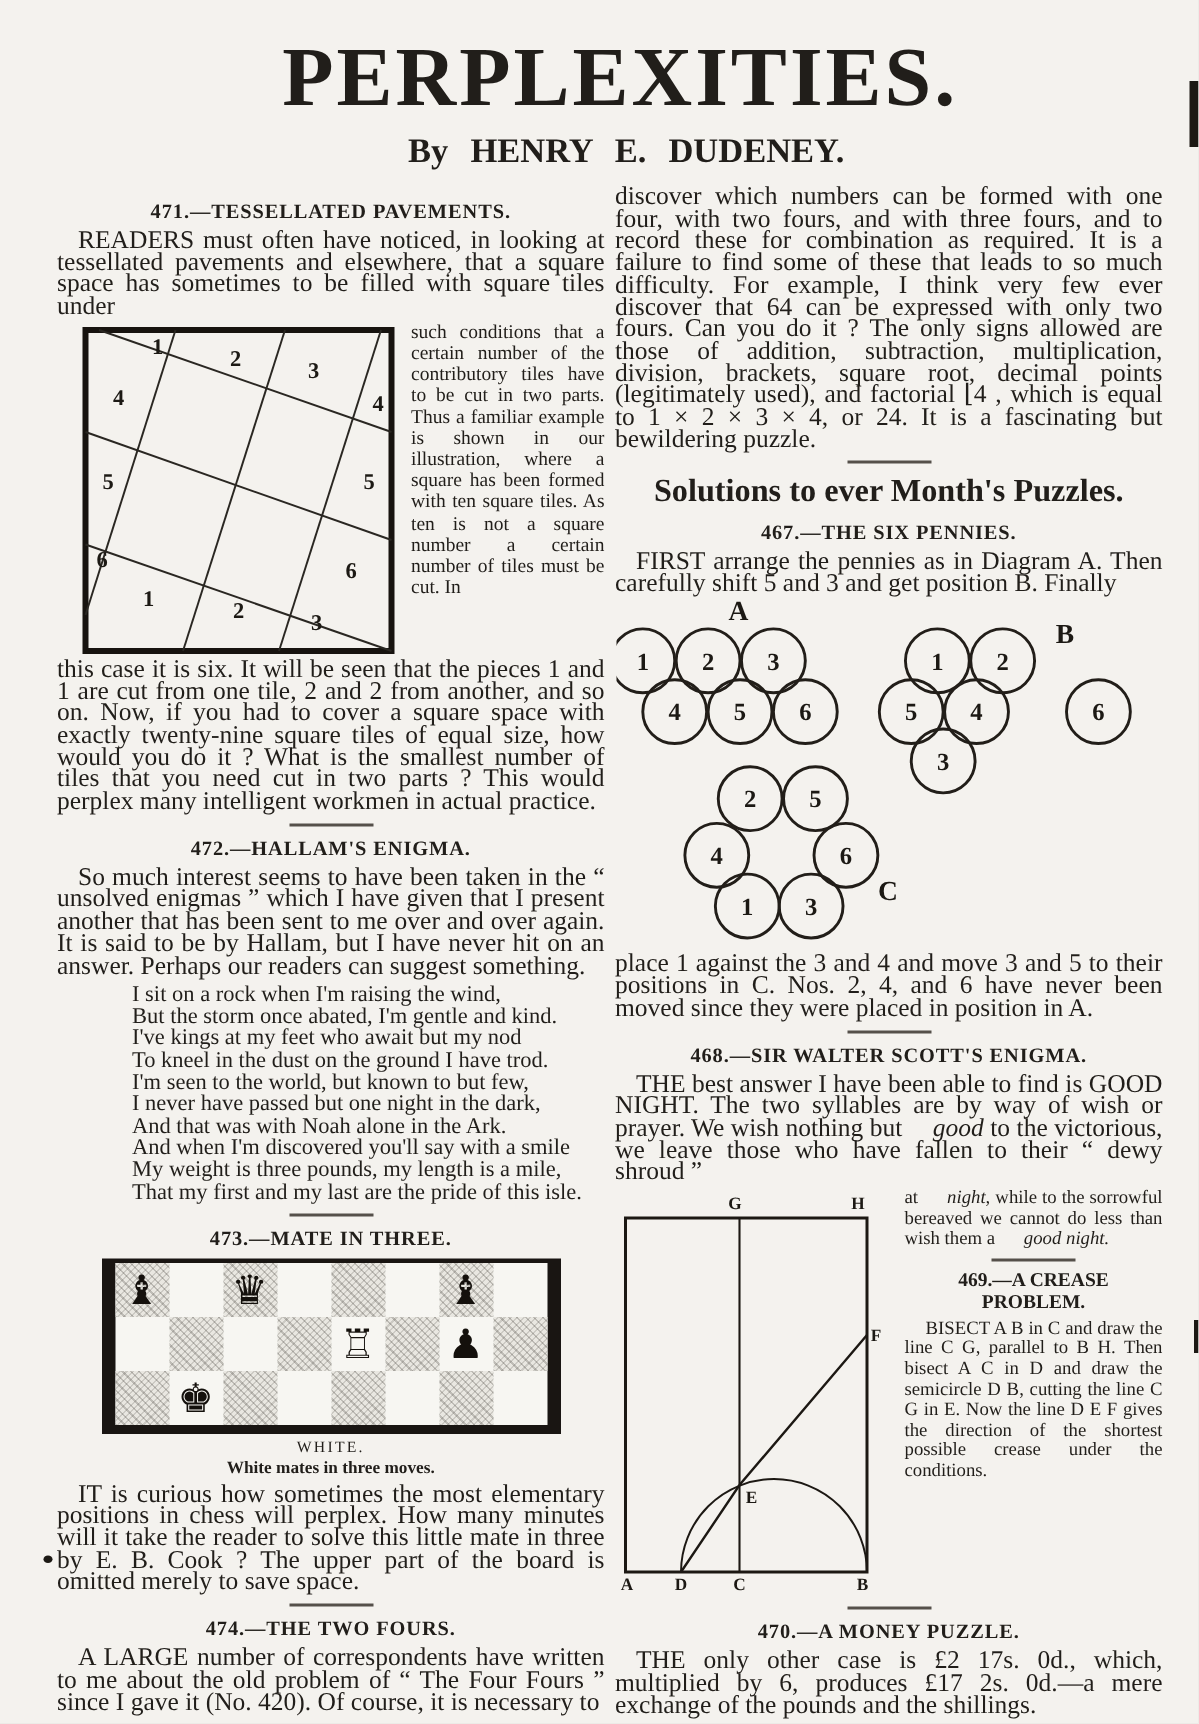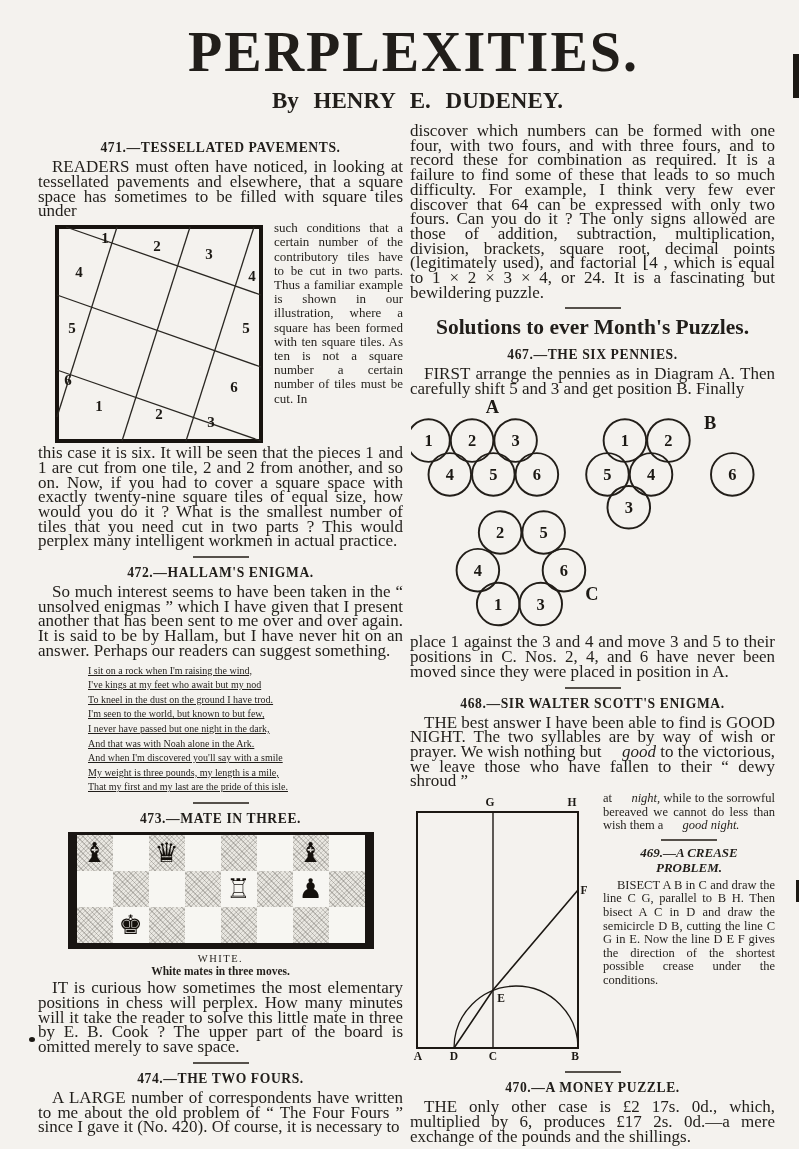--- a/index.html
+++ b/index.html
@@ -17,40 +17,40 @@
   .indent{text-indent:14px;}
   .heading{text-align:center;font-weight:bold;font-size:13.6px;letter-spacing:.6px;margin:7px 0 4px;}
   .rule{width:56px;height:0;border-top:2px solid #55504a;margin:7px auto 4px;}
   
   .tess-wrap{overflow:hidden;margin-top:2px;}
   svg.tess{float:left;margin:2px 9px 1px 15px;}
   .beside{overflow:hidden;}
   .beside p{font-size:13px;line-height:14.2px;}
   svg text{font-family:"Liberation Serif","DejaVu Serif",serif;font-weight:bold;fill:#1c1914;}
   
-  .poem{margin:5px 0 3px 50px;font-size:10px;line-height:14.6px;text-decoration:underline;}
+  .poem{margin:5px 0 3px 50px;font-size:15px;line-height:14.6px;}
   
   .chess-outer{width:306px;margin:5px auto 2px;}
   .chess-board{display:grid;grid-template-columns:repeat(8,36px);grid-auto-rows:36px;
     border:solid #191512;border-width:3px 9px 6px 9px;background:#f7f6f2;}
   .sq{display:flex;align-items:center;justify-content:center;}
   .sq.dark{background-color:#e9e7e1;background-image:
     repeating-linear-gradient(45deg, rgba(40,36,30,.22) 0 1px, transparent 1px 4px),
     repeating-linear-gradient(-45deg, rgba(40,36,30,.15) 0 1px, transparent 1px 3px);}
   .piece{font-family:"DejaVu Sans",sans-serif;font-size:27px;line-height:1;color:#14100c;}
   .cap1{text-align:center;font-weight:normal;font-size:10.5px;letter-spacing:1.5px;margin-top:4px;line-height:1.2;}
   .cap2{text-align:center;font-weight:bold;font-size:11.5px;line-height:1.2;margin-bottom:2px;font-family:Liberation Serif, serif;}
   
   .solutions{text-align:center;font-weight:bold;font-size:21.5px;margin:7px 0 5px;line-height:1.1;}
   .crease-wrap{overflow:hidden;margin-top:3px;}
   svg.crease{float:left;margin:0 6px 0 2px;}
   .narrow{float:right;width:172px;}
   .narrow p{font-size:12.5px;line-height:13.6px;}
   .narrow .rule{margin:6px auto 3px;}
-  .heading-narrow{text-align:center;font-weight:bold;font-size:13px;line-height:15.5px;margin:4px 0 3px;font-style:italic;}
+  .heading-narrow{text-align:center;font-weight:bold;font-size:13px;line-height:15.5px;margin:4px 0 3px;}
   .it{font-style:italic;margin-left:16px;}
   .clear{clear:both;}
   .art{position:absolute;background:#1c1914;}
 </style>
 </head>
 <body>
 
 <div id="page">
 
   <div class="title">PERPLEXITIES.</div>
@@ -94,20 +94,21 @@
         </div>
       </div>
 
       <p class="clear">this case it is six.  It will be seen that the pieces 1 and 1 are cut from one tile, 2 and 2 from another, and so on.  Now, if you had to cover a square space with exactly twenty-nine square tiles of equal size, how would you do it ?  What is the smallest number of tiles that you need cut in two parts ?  This would perplex many intelligent workmen in actual practice.</p>
       <div class="rule"></div>
 
       <div class="heading">472.—HALLAM'S ENIGMA.</div>
       <p class="indent">So much interest seems to have been taken in the “ unsolved enigmas ” which I have given that I present another that has been sent to me over and over again. It is said to be by Hallam, but I have never hit on an answer.  Perhaps our readers can suggest something.</p>
       <div class="poem">
         <div>I sit on a rock when I'm raising the wind,</div>
+        <div>But the storm once abated, I'm gentle and kind.</div>
         <div>I've kings at my feet who await but my nod</div>
         <div>To kneel in the dust on the ground I have trod.</div>
         <div>I'm seen to the world, but known to but few,</div>
         <div>I never have passed but one night in the dark,</div>
         <div>And that was with Noah alone in the Ark.</div>
         <div>And when I'm discovered you'll say with a smile</div>
         <div>My weight is three pounds, my length is a mile,</div>
         <div>That my first and my last are the pride of this isle.</div>
       </div>
       <div class="rule"></div>

